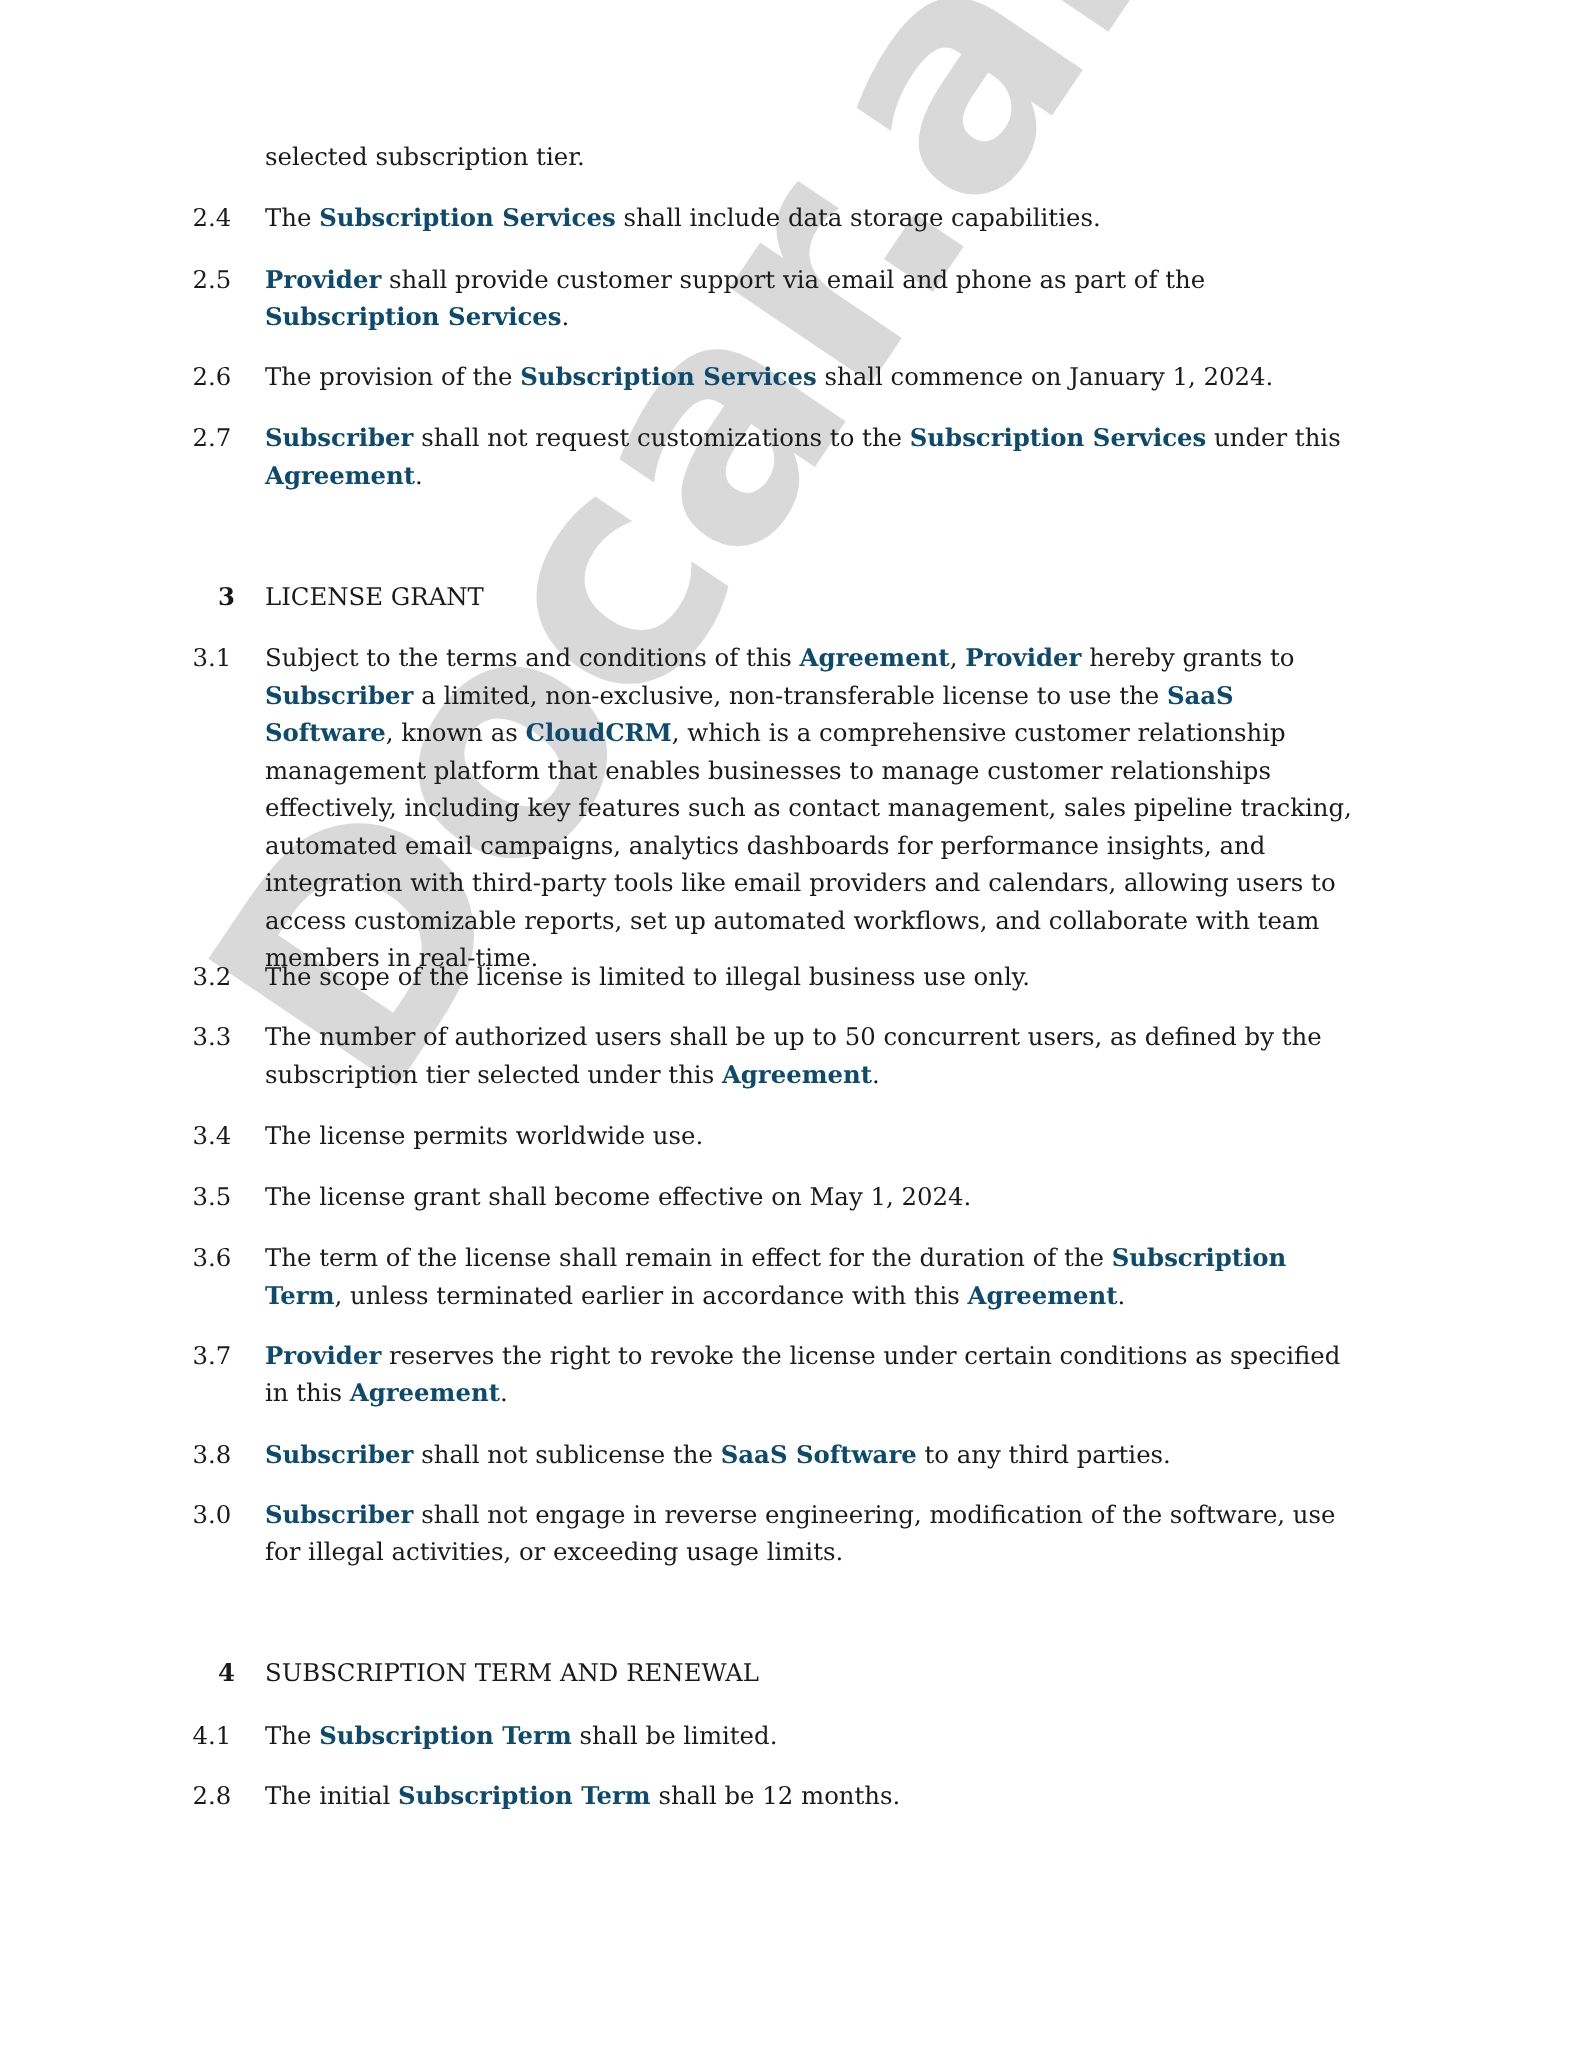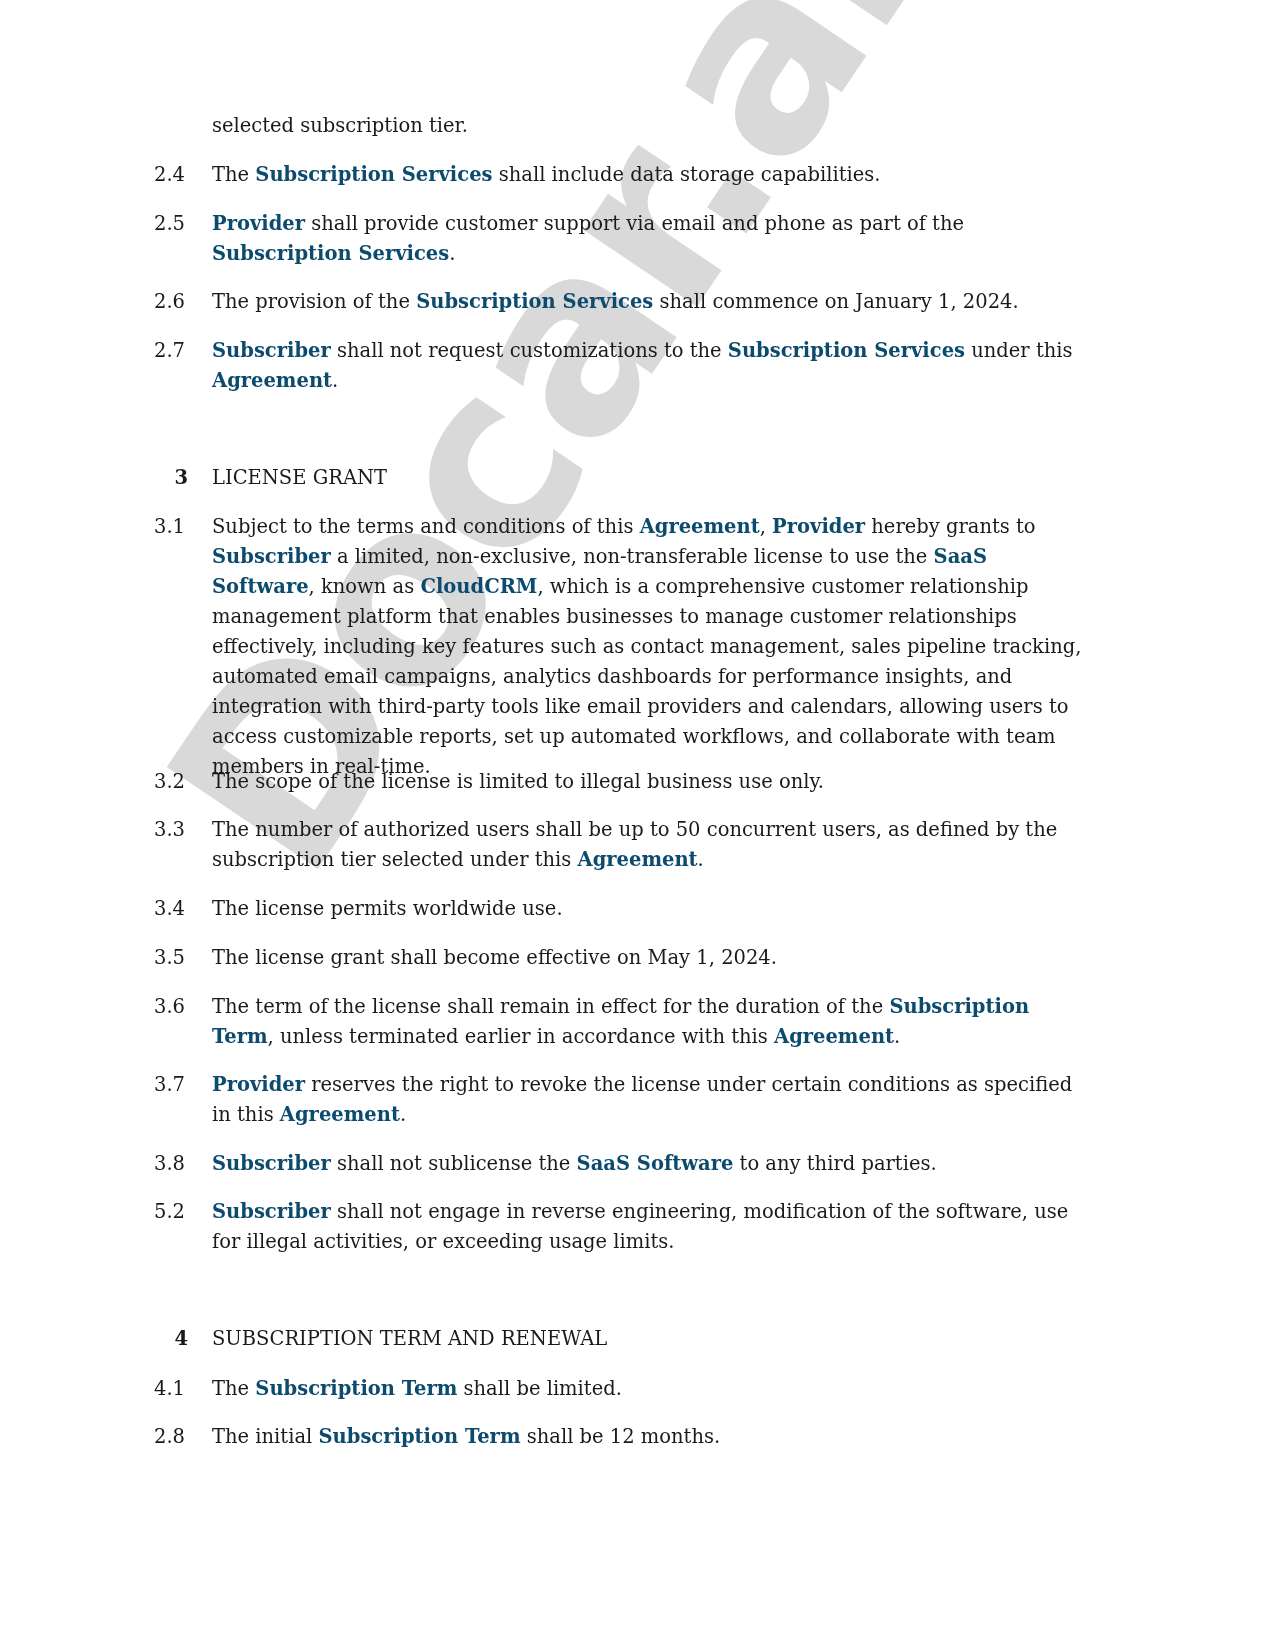--- a/index.html
+++ b/index.html
@@ -82,21 +82,21 @@
     </div>
     <div class="clause" style="top:1070px">
       <span class="num">3.7</span>
       <span class="txt"><b>Provider</b><span> reserves the right to revoke the license under certain conditions as specified in this </span><b>Agreement</b><span>.</span></span>
     </div>
     <div class="clause" style="top:1149px">
       <span class="num">3.8</span>
       <span class="txt"><b>Subscriber</b><span> shall not sublicense the </span><b>SaaS Software</b><span> to any third parties.</span></span>
     </div>
     <div class="clause" style="top:1197px">
-      <span class="num">5.2</span>
+      <span class="num">3.0</span>
       <span class="txt"><b>Subscriber</b><span> shall not engage in reverse engineering, modification of the software, use for illegal activities, or exceeding usage limits.</span></span>
     </div>
 
     <div class="clause heading" style="top:1324px">
       <span class="num">4</span>
       <span class="txt">SUBSCRIPTION TERM AND RENEWAL</span>
     </div>
     <div class="clause" style="top:1374px">
       <span class="num">4.1</span>
       <span class="txt"><span>The </span><b>Subscription Term</b><span> shall be limited.</span></span>

